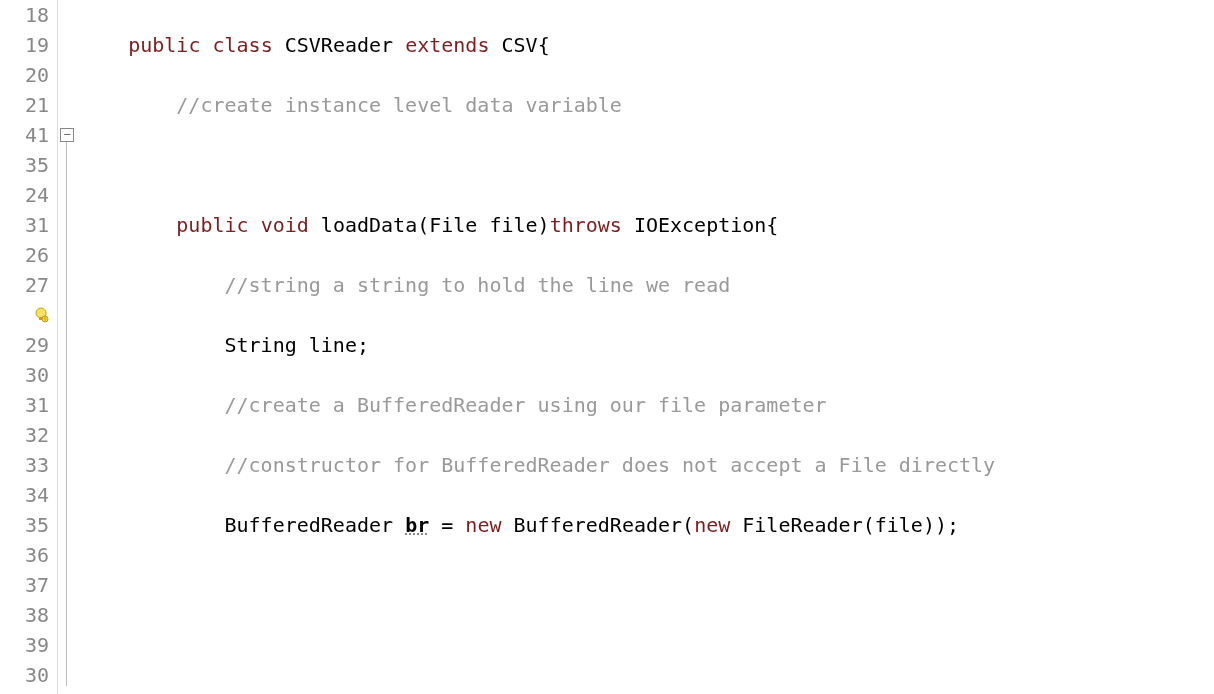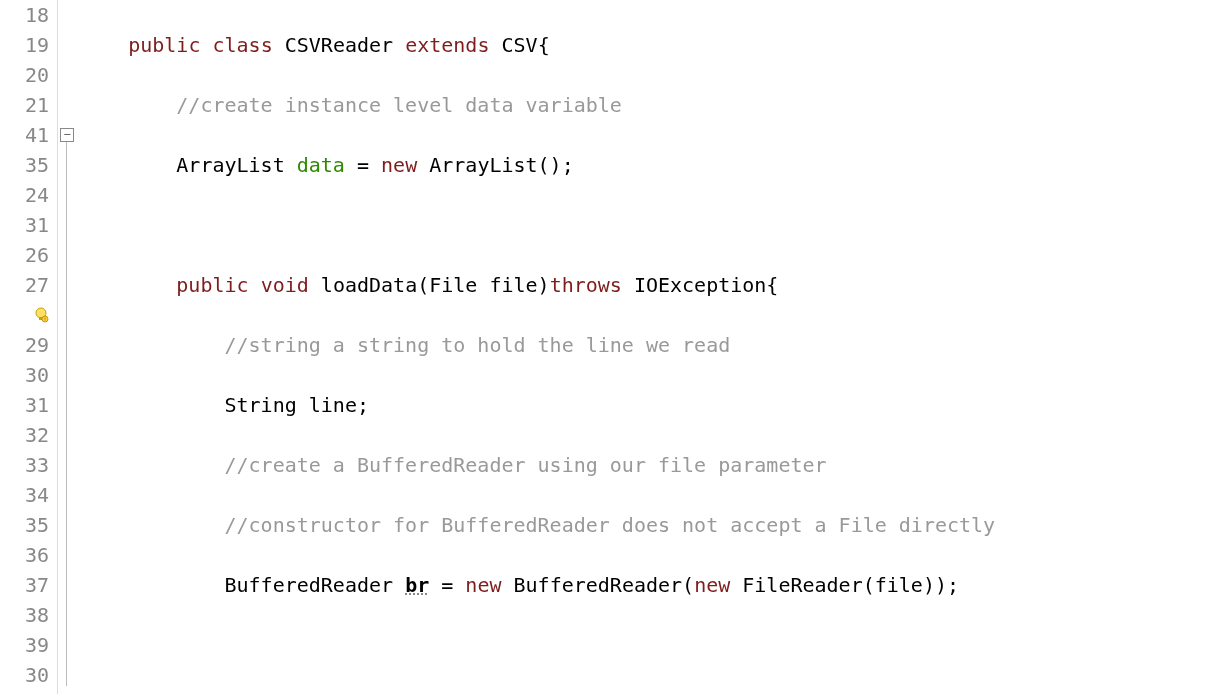--- a/index.html
+++ b/index.html
@@ -58,21 +58,20 @@
   </div>
 
   <div class="fold-col">
     <div class="fold-mark" style="top:128px;">−</div>
     <div class="fold-line" style="top:142px;height:544px;"></div>
   </div>
 
   <div class="code">
 <div class="row"><span>    </span><span class="kw">public</span> <span class="kw">class</span> <span class="bn">CSVReader</span> <span class="kw">extends</span> <span>CSV</span><span>{</span></div>
 <div class="row"><span>        </span><span class="cm">//create instance level data variable</span></div>
-<div class="row"><span>        </span><span>ArrayList</span> <span class="id-data">data</span><span> = </span><span class="kw">new</span><span> ArrayList();</span></div>
 <div class="row"><span></span></div>
 <div class="row"><span>        </span><span class="kw">public</span> <span class="kw">void</span> <span class="bn">loadData</span><span>(File file)</span><span class="kw">throws</span><span> IOException{</span></div>
 <div class="row"><span>            </span><span class="cm">//string a string to hold the line we read</span></div>
 <div class="row"><span>            </span><span>String line;</span></div>
 <div class="row"><span>            </span><span class="cm">//create a BufferedReader using our file parameter</span></div>
 <div class="row"><span>            </span><span class="cm">//constructor for BufferedReader does not accept a File directly</span></div>
 <div class="row"><span>            </span><span>BufferedReader </span><span class="id-br">br</span><span> = </span><span class="kw">new</span><span> BufferedReader(</span><span class="kw">new</span><span> FileReader(file));</span></div>
 <div class="row"><span></span></div>
 
 

